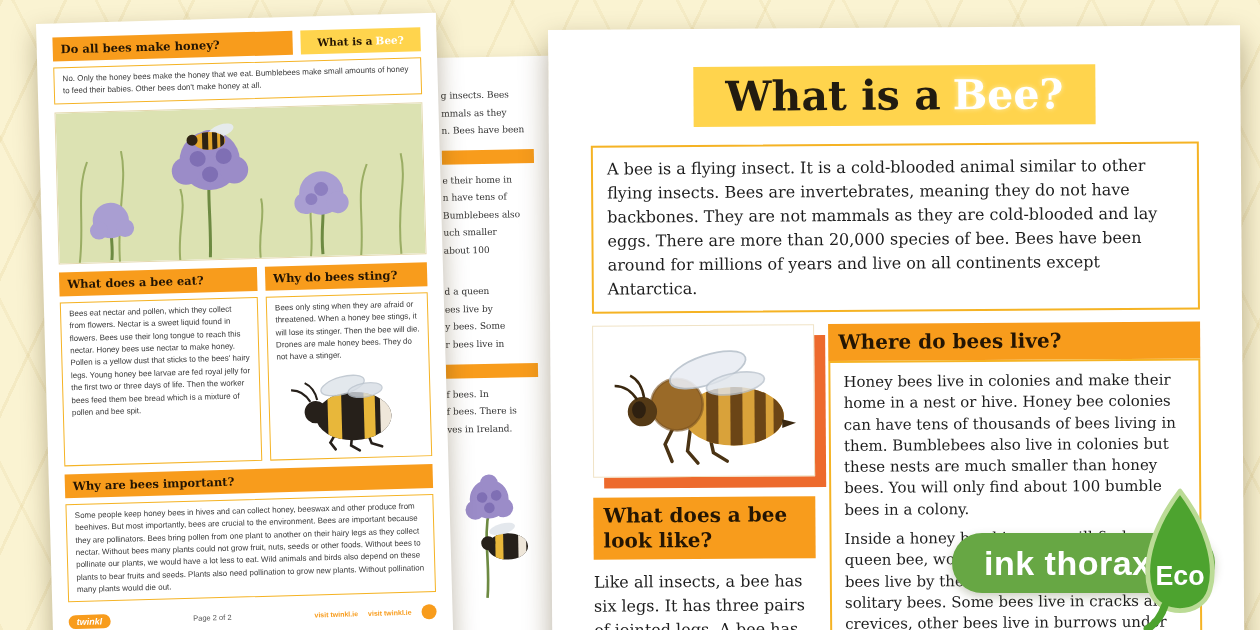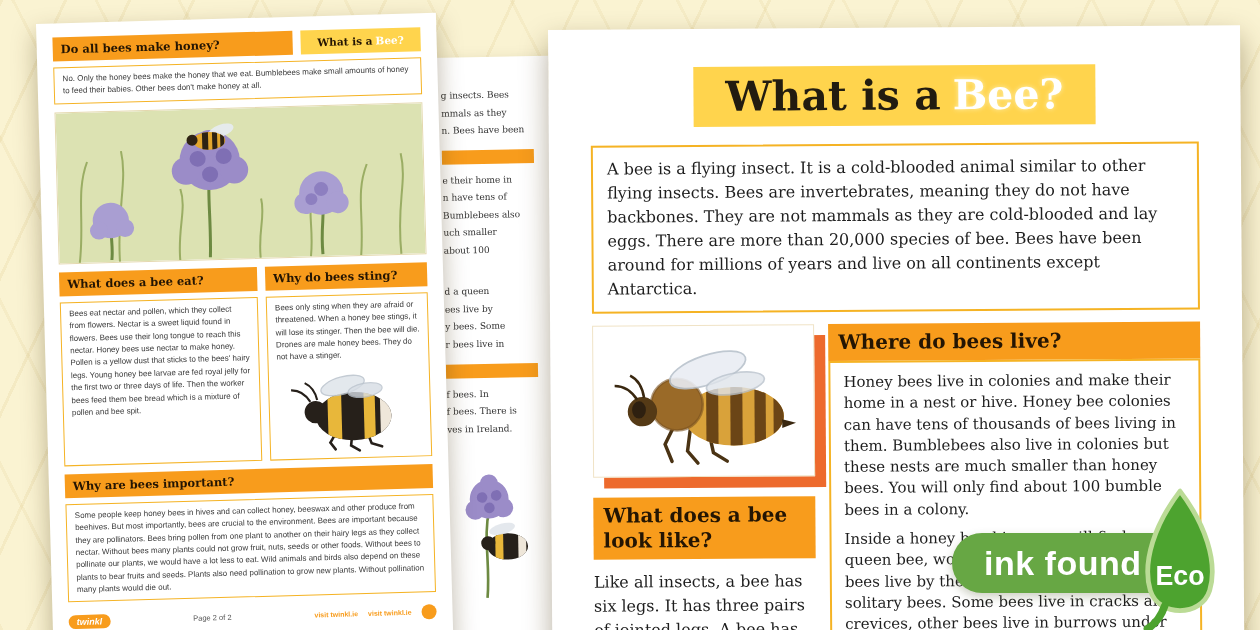--- a/index.html
+++ b/index.html
@@ -337,19 +337,19 @@
       <div class="rp-box">
         <p>Honey bees live in colonies and make their home in a nest or hive. Honey bee colonies can have tens of thousands of bees living in them. Bumblebees also live in colonies but these nests are much smaller than honey bees. You will only find about 100 bumble bees in a colony.</p>
         <p>Inside a honey bee hive, you will find a queen bee, worker bees and drones. Other bees live by themselves, these are called solitary bees. Some bees live in cracks and crevices, other bees live in burrows under the ground.</p>
       </div>
 
     </div>
   </div>
 </div>
 
 <div class="eco-pill">
-  <span>ink found</span>
+  <span>ink thorax</span>
 </div>
 <svg class="eco-leaf" viewBox="0 0 92 150">
   <path d="M46 4 C20 38 6 78 15 108 C24 136 68 136 77 108 C86 78 72 38 46 4 Z" fill="#4DA32F" stroke="#BBDB96" stroke-width="5" stroke-linejoin="round"></path>
   <path d="M30 124 C26 136 20 143 12 148" stroke="#4DA32F" stroke-width="8" fill="none" stroke-linecap="round"></path>
   <text x="46" y="102" text-anchor="middle" font-size="28" font-weight="bold" fill="#ffffff" font-family="Liberation Sans, sans-serif">Eco</text>
 </svg>
 
 </body></html>

